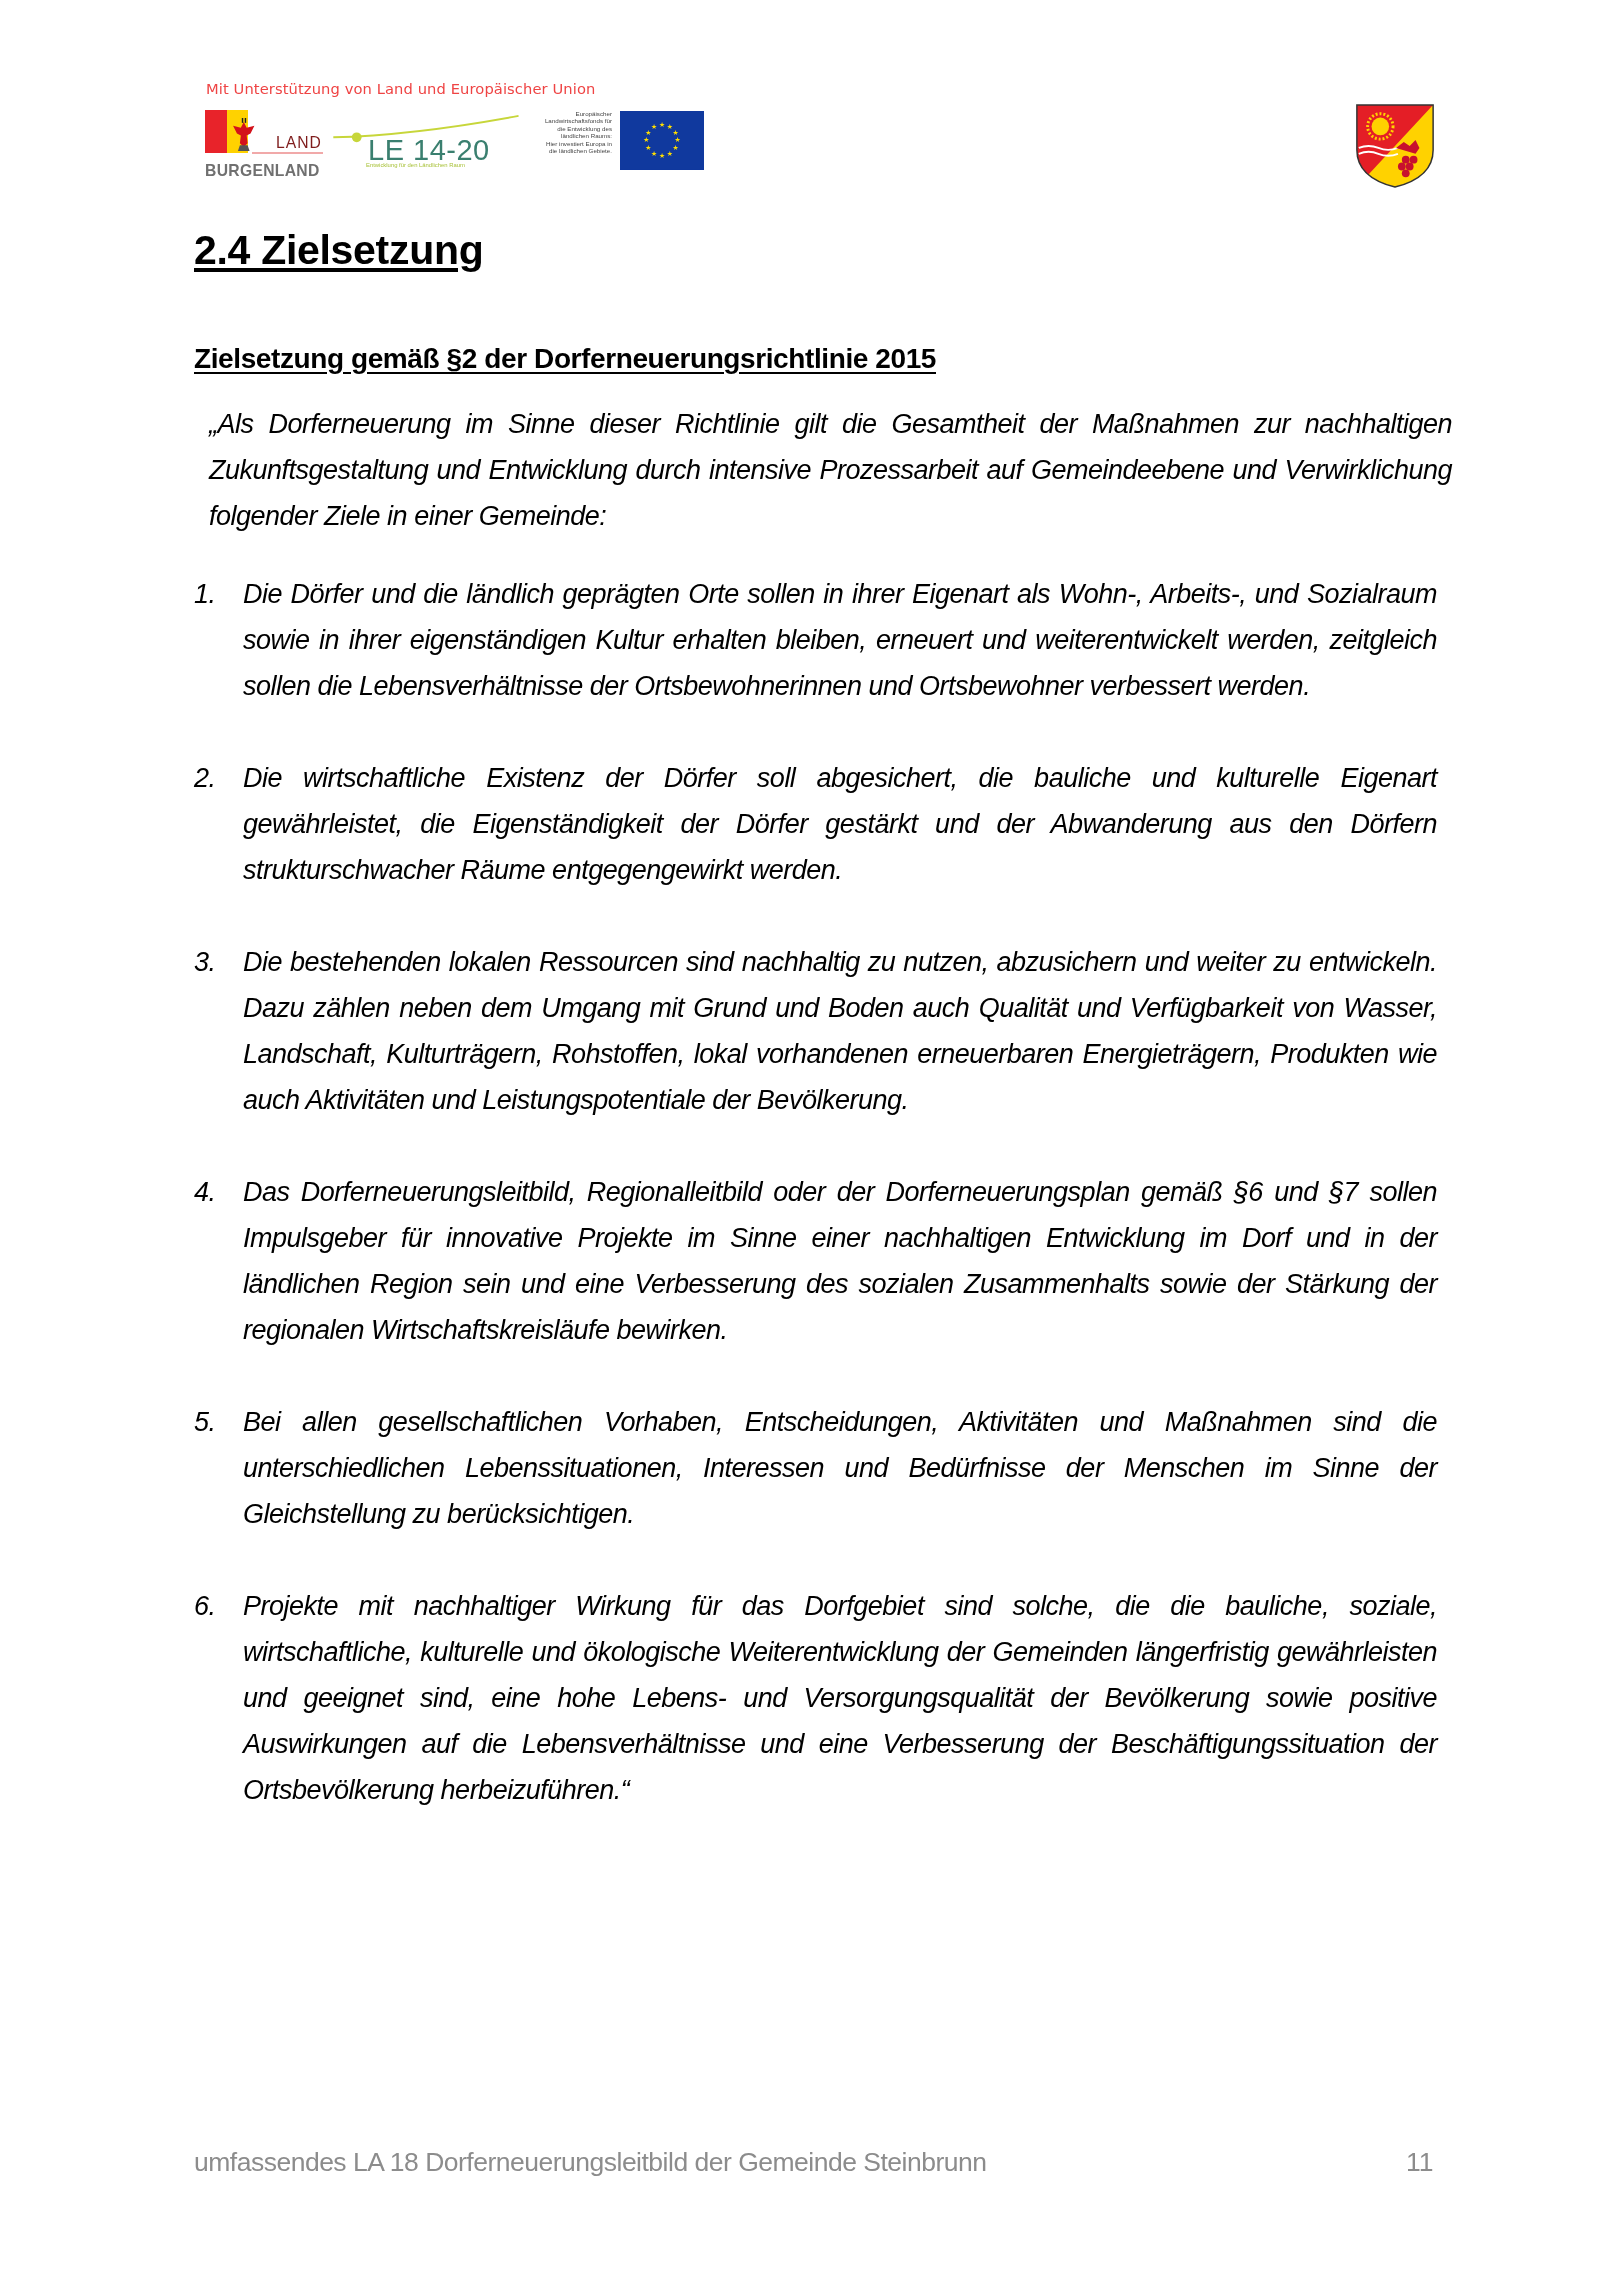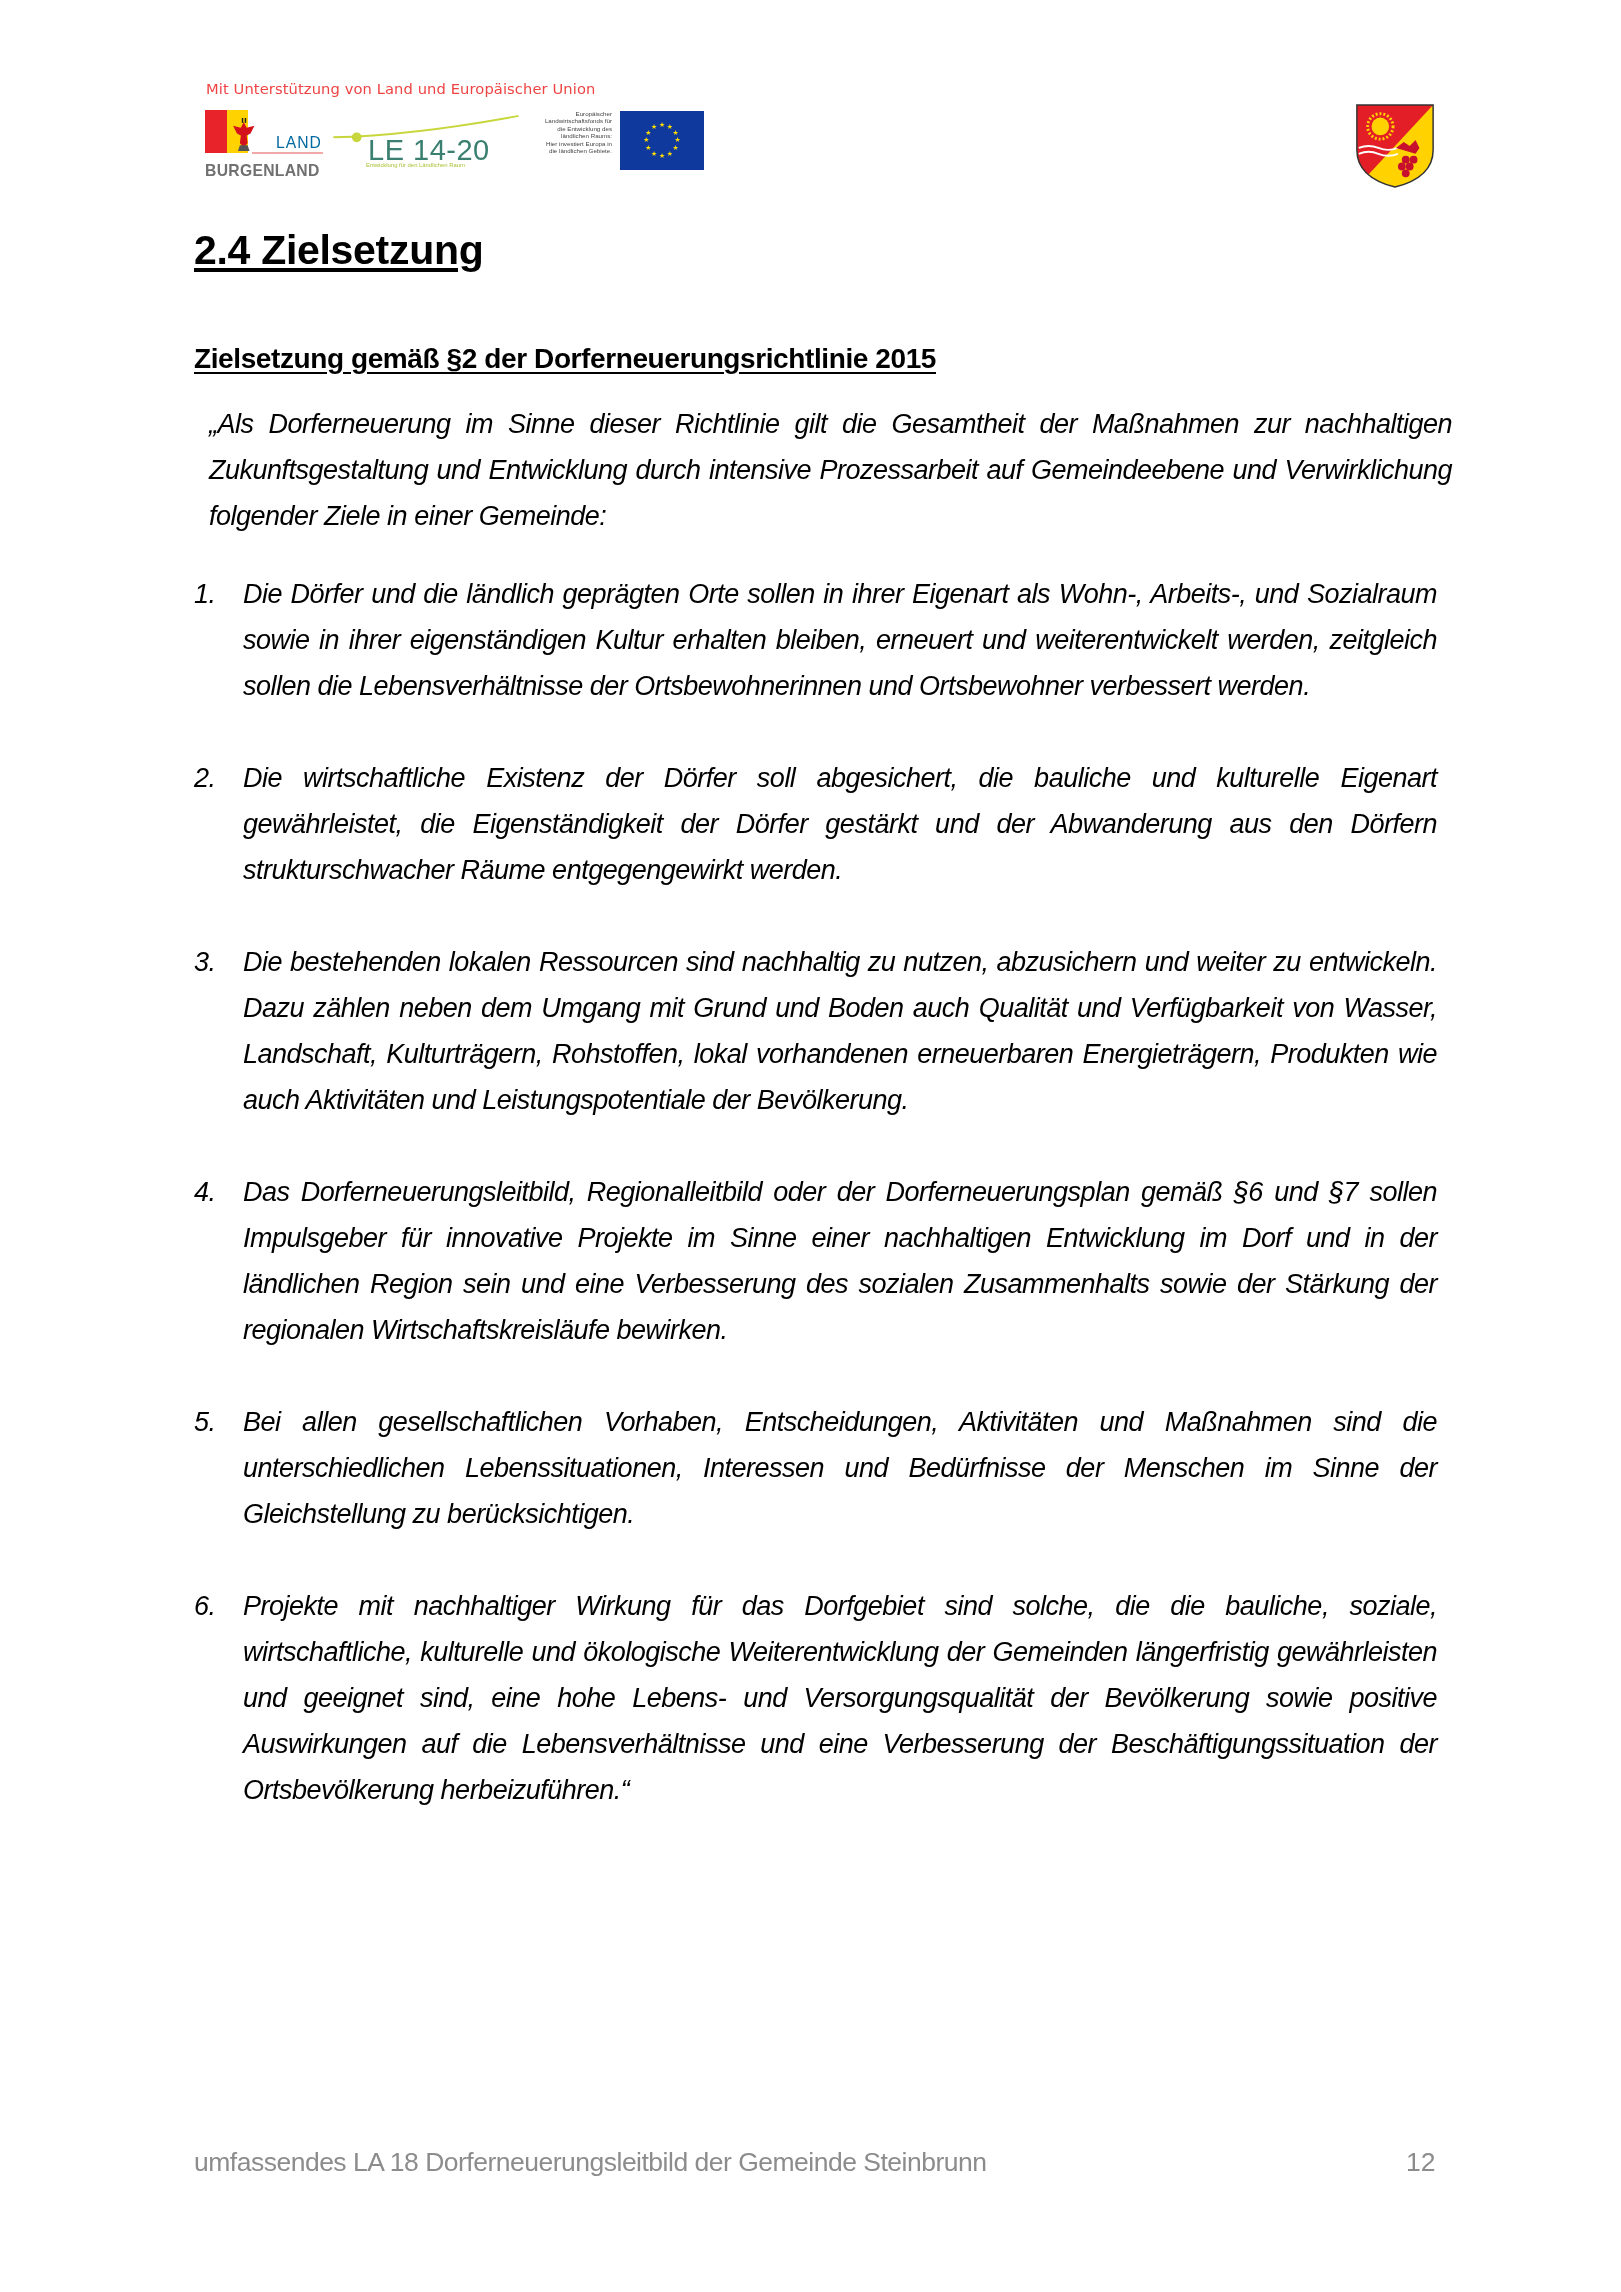--- a/index.html
+++ b/index.html
@@ -6,21 +6,21 @@
   body { width: 1621px; height: 2293px; position: relative; overflow: hidden;
          font-family: "Liberation Sans", "DejaVu Sans", sans-serif; color: #000; }
 
   .support-line { position: absolute; left: 206px; top: 80px; font-size: 14.7px; color: #ef4444;
                   font-family: "DejaVu Sans", sans-serif; letter-spacing: 0.1px; }
 
   .logo-burgenland { position: absolute; left: 205px; top: 110px; width: 118px; height: 63px; }
   .bg-red { position: absolute; left: 0; top: 0; width: 21.6px; height: 43px; background: #e8232a; }
   .bg-yellow { position: absolute; left: 21.6px; top: 0; width: 21.6px; height: 43px; background: #ffd200; }
   .bg-eagle { position: absolute; left: 25.5px; top: 7.8px; width: 25.5px; height: 33px; }
-  .bg-land { position: absolute; left: 71px; top: 23.5px; font-size: 15.7px; color: #0369a1; letter-spacing: 1px; }
+  .bg-land { position: absolute; left: 71px; top: 23.5px; font-size: 15.7px; color: #7f1d1d; letter-spacing: 1px; }
   .bg-line { position: absolute; left: 47px; top: 42px; width: 71px; height: 2px; background: #f1a9a9; }
   .bg-burgenland { position: absolute; left: 0; top: 52px; font-size: 15.7px; color: #707070; font-weight: bold; letter-spacing: 0.3px; }
 
   .logo-le { position: absolute; left: 325px; top: 110px; width: 196px; height: 63px; }
   .le-text { position: absolute; left: 43px; top: 23.5px; font-size: 29px; color: #3a7f6f; letter-spacing: 0.5px; }
   .le-sub { position: absolute; left: 41px; top: 52px; font-size: 5.9px; color: #a9c23a; white-space: nowrap; }
 
   .logo-eu-text { position: absolute; left: 519px; top: 110px; width: 93px; text-align: right;
                   font-size: 6.2px; line-height: 7.4px; color: #444; }
   .logo-eu-flag { position: absolute; left: 620px; top: 111px; width: 84px; height: 59px; background: #10399e; }
@@ -150,14 +150,14 @@
     <span class="goal-num">5.</span>
     <span>Bei allen gesellschaftlichen Vorhaben, Entscheidungen, Aktivitäten und Maßnahmen sind die unterschiedlichen Lebenssituationen, Interessen und Bedürfnisse der Menschen im Sinne der Gleichstellung zu berücksichtigen.</span>
   </li>
   <li class="goal">
     <span class="goal-num">6.</span>
     <span>Projekte mit nachhaltiger Wirkung für das Dorfgebiet sind solche, die die bauliche, soziale, wirtschaftliche, kulturelle und ökologische Weiterentwicklung der Gemeinden längerfristig gewährleisten und geeignet sind, eine hohe Lebens- und Versorgungsqualität der Bevölkerung sowie positive Auswirkungen auf die Lebensverhältnisse und eine Verbesserung der Beschäftigungssituation der Ortsbevölkerung herbeizuführen.“</span>
   </li>
 </ol>
 
 <div class="footer-left">umfassendes LA 18 Dorferneuerungsleitbild der Gemeinde Steinbrunn</div>
-<div class="footer-right">12</div>
+<div class="footer-right">11</div>
 
 
 </body></html>

